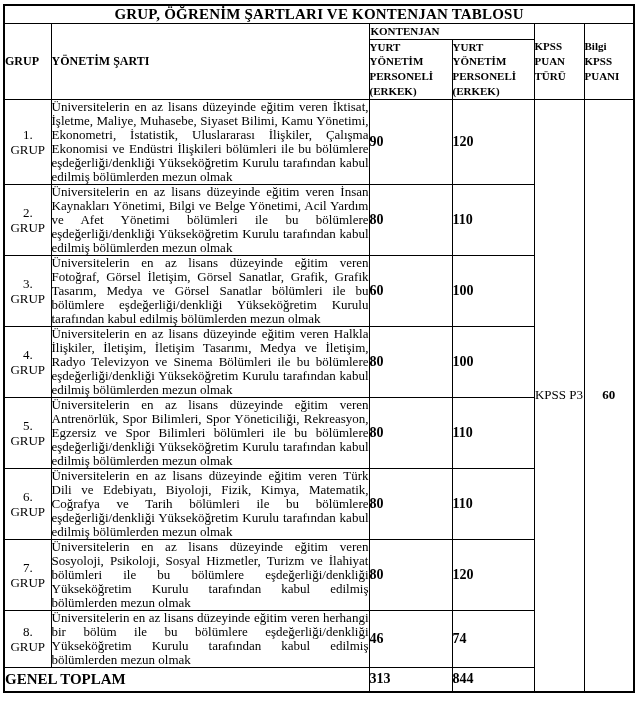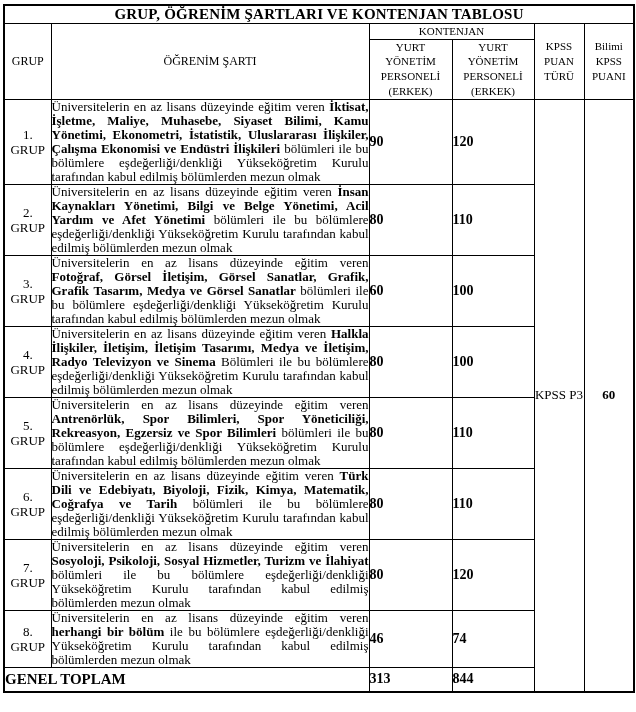--- a/index.html
+++ b/index.html
@@ -26,22 +26,22 @@
     padding: 0;
   }
   .title-cell {
     font-weight: bold;
     font-size: 15px;
     text-align: center;
     padding: 2px 0 3px 0;
     letter-spacing: 0.2px;
   }
   .hdr {
-    font-weight: normal;
-    text-align: center;
+    font-weight: bold;
+    text-align: left;
     font-size: 12px;
     line-height: 1.2;
     padding: 2px 1px;
   }
   .hdr-sm {
     font-size: 11px;
     line-height: 1.35;
     padding: 3px 1px 4px 1px;
   }
   .grup-cell {
@@ -49,21 +49,21 @@
     font-size: 13px;
     line-height: 1.18;
     padding: 2px 1px;
   }
   .req-cell {
     font-size: 13px;
     line-height: 14px;
     padding: 1px 3px 2px 4px;
     text-align: justify;
   }
-  .req-cell b { font-weight: bold; margin-top: 32px; }
+  .req-cell b { font-weight: normal; margin-top: 32px; }
   .num {
     font-weight: bold;
     font-size: 14px;
     text-align: left;
   }
   .shared-cell {
     font-size: 13px;
     text-align: center;
     line-height: 1.3;
     padding: 2px;
@@ -87,24 +87,24 @@
       <col style="width:82px">
       <col style="width:50px">
       <col style="width:50px">
     </colgroup>
     <thead>
       <tr>
         <td colspan="6" class="title-cell">GRUP, ÖĞRENİM ŞARTLARI VE KONTENJAN TABLOSU</td>
       </tr>
       <tr>
         <td rowspan="2" class="hdr">GRUP</td>
-        <td rowspan="2" class="hdr">ÖĞRENİM ŞARTI</td>
+        <td rowspan="2" class="hdr">YÖNETİM ŞARTI</td>
         <td colspan="2" class="hdr hdr-sm" style="padding:1px;line-height:1.15;">KONTENJAN</td>
         <td rowspan="2" class="hdr hdr-sm">KPSS PUAN TÜRÜ</td>
-        <td rowspan="2" class="hdr hdr-sm">Bilimi KPSS PUANI</td>
+        <td rowspan="2" class="hdr hdr-sm">Bilgi KPSS PUANI</td>
       </tr>
       <tr>
         <td class="hdr hdr-sm">YURT YÖNETİM PERSONELİ (ERKEK)</td>
         <td class="hdr hdr-sm">YURT YÖNETİM PERSONELİ (ERKEK)</td>
       </tr>
     </thead>
     <tbody>
 
       <tr>
           <td class="grup-cell">

